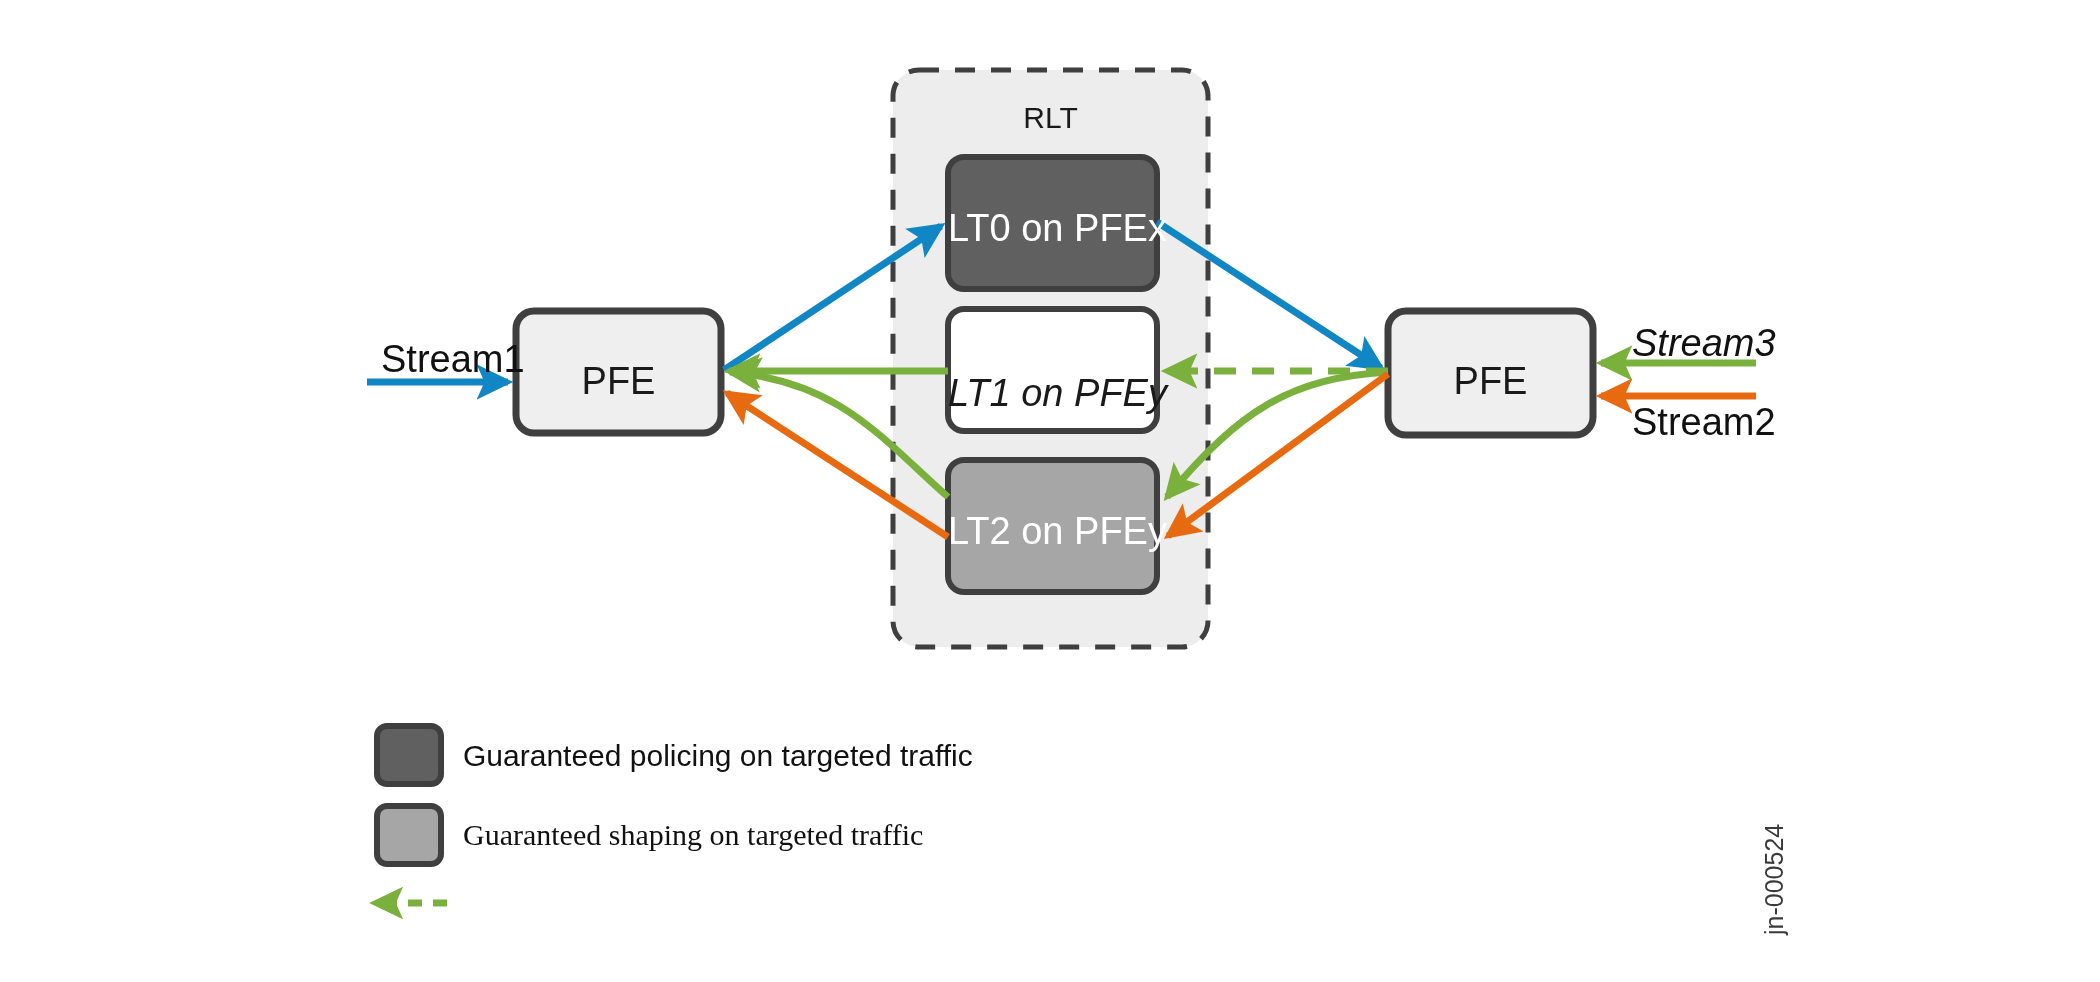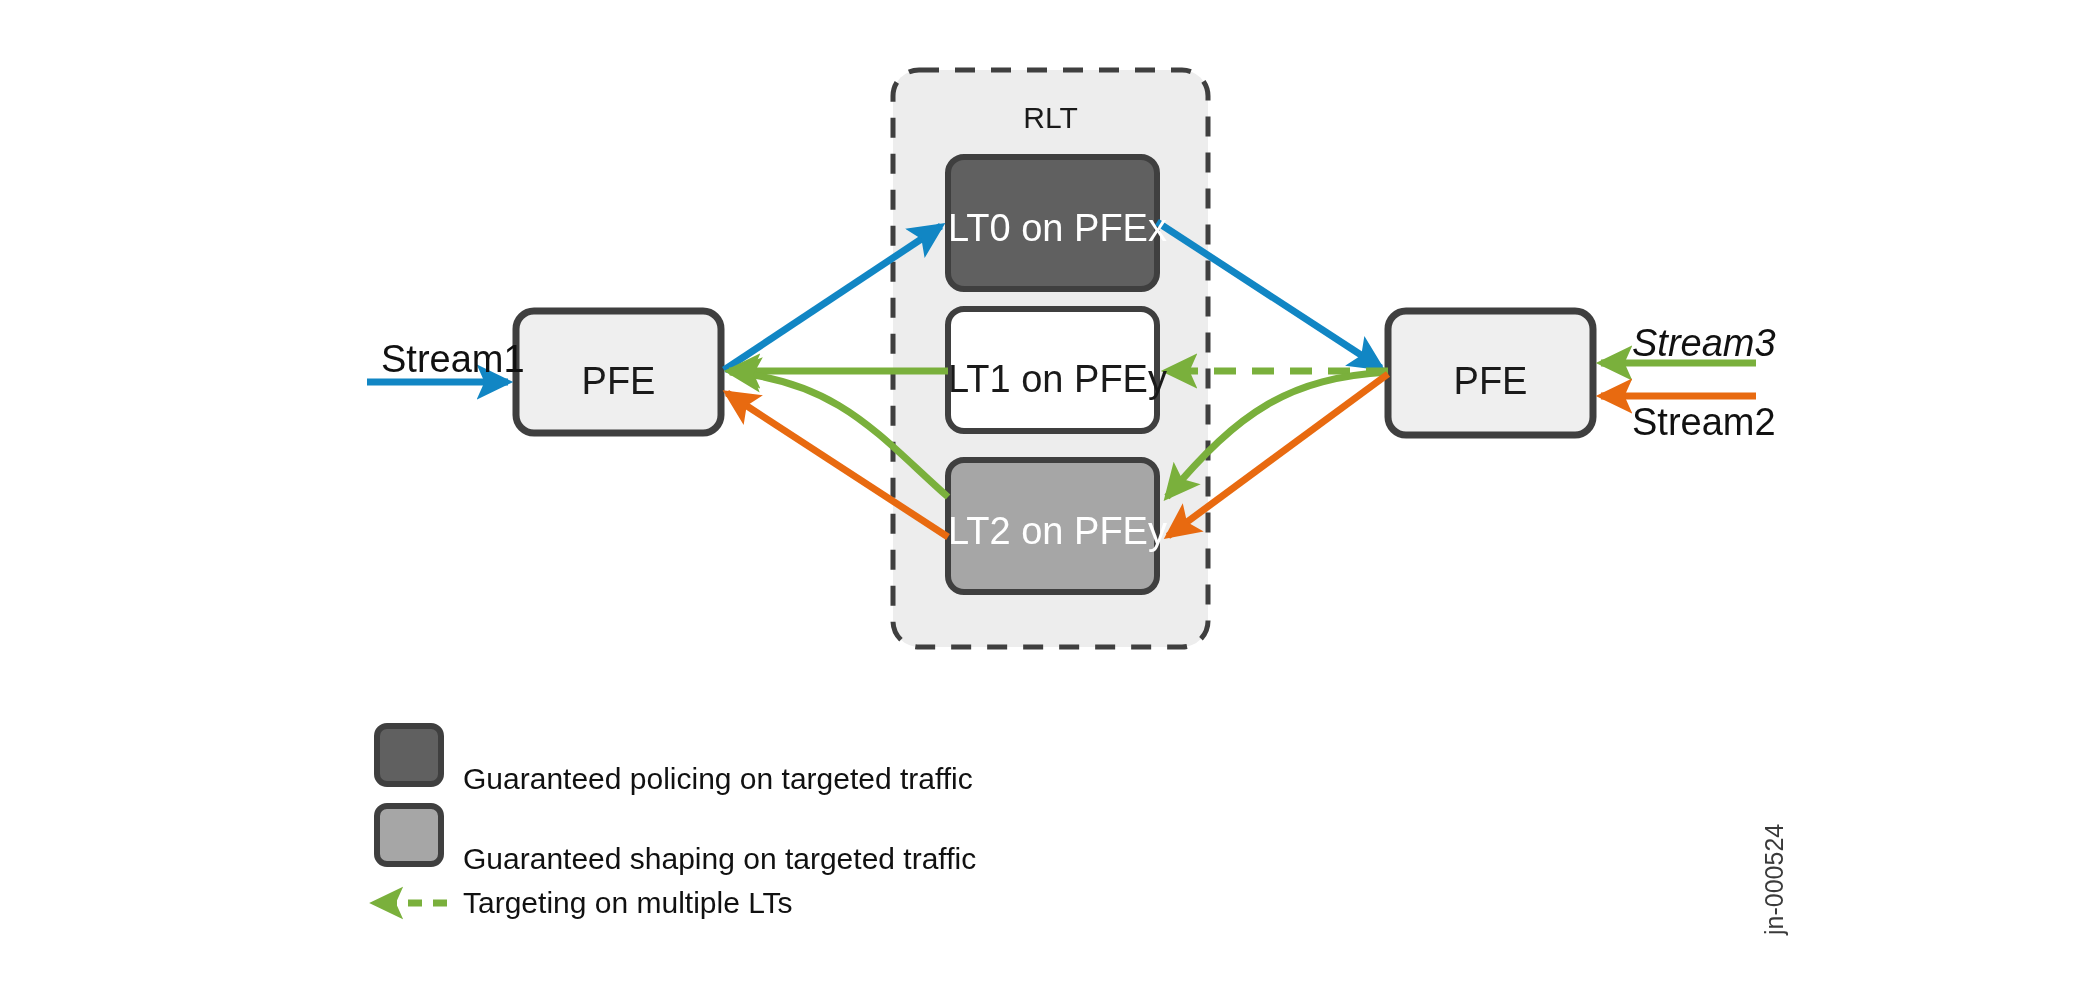--- a/index.html
+++ b/index.html
@@ -134,35 +134,34 @@
 
     <rect x="377" y="806" width="64" height="58" rx="10" ry="10" fill="#a6a6a6" stroke="#3f3f3f" stroke-width="6"></rect>
 
     <line x1="447" y1="903" x2="374" y2="903" stroke="#7ab03c" stroke-width="7" stroke-dasharray="14 11" marker-end="url(#arrow-green-legend)"></line>
   </svg>
 
   <div class="lbl rlt-title" style="left:893px; top:103px; width:315px; text-align:center;">RLT</div>
 
   <div class="lbl node-label on-dark" style="left:948px; top:209px; width:209px;">LT0 on PFEx</div>
 
-  <div class="lbl node-label" style="left:948px; top:360px; width:209px;">LT1 on PFEy</div>
+  <div class="lbl node-label" style="left:948px; top:374px; width:209px;font-style:italic;">LT1 on PFEy</div>
 
   <div class="lbl node-label on-dark" style="left:948px; top:512px; width:209px;">LT2 on PFEy</div>
 
   <div class="lbl node-label" style="left:516px; top:362px; width:205px;">PFE</div>
 
   <div class="lbl node-label" style="left:1388px; top:362px; width:205px;">PFE</div>
 
   <div class="lbl stream-label" style="left:381px; top:340px;">Stream1</div>
 
   <div class="lbl stream-label" style="left:1632px; top:324px;font-style:italic;">Stream3</div>
 
   <div class="lbl stream-label" style="left:1632px; top:403px;">Stream2</div>
 
-  <div class="lbl legend-text" style="left:463px; top:741px;margin-top:23px;">Guaranteed policing on targeted traffic</div>
+  <div class="lbl legend-text" style="left:463px; top:741px;">Guaranteed policing on targeted traffic</div>
 
-  <div class="lbl legend-text" style="left:463px; top:844px;">Guaranteed shaping on targeted traffic</div>
+  <div class="lbl legend-text" style="left:463px; top:820px;font-family:Liberation Serif, serif;">Guaranteed shaping on targeted traffic</div>
 
-  <div class="lbl legend-text" style="left:463px; top:888px;">Targeting on multiple LTs</div>
 
   <div class="watermark" style="left:1760px; top:935px;">jn-000524</div>
 
 </div>
 
 </body></html>

